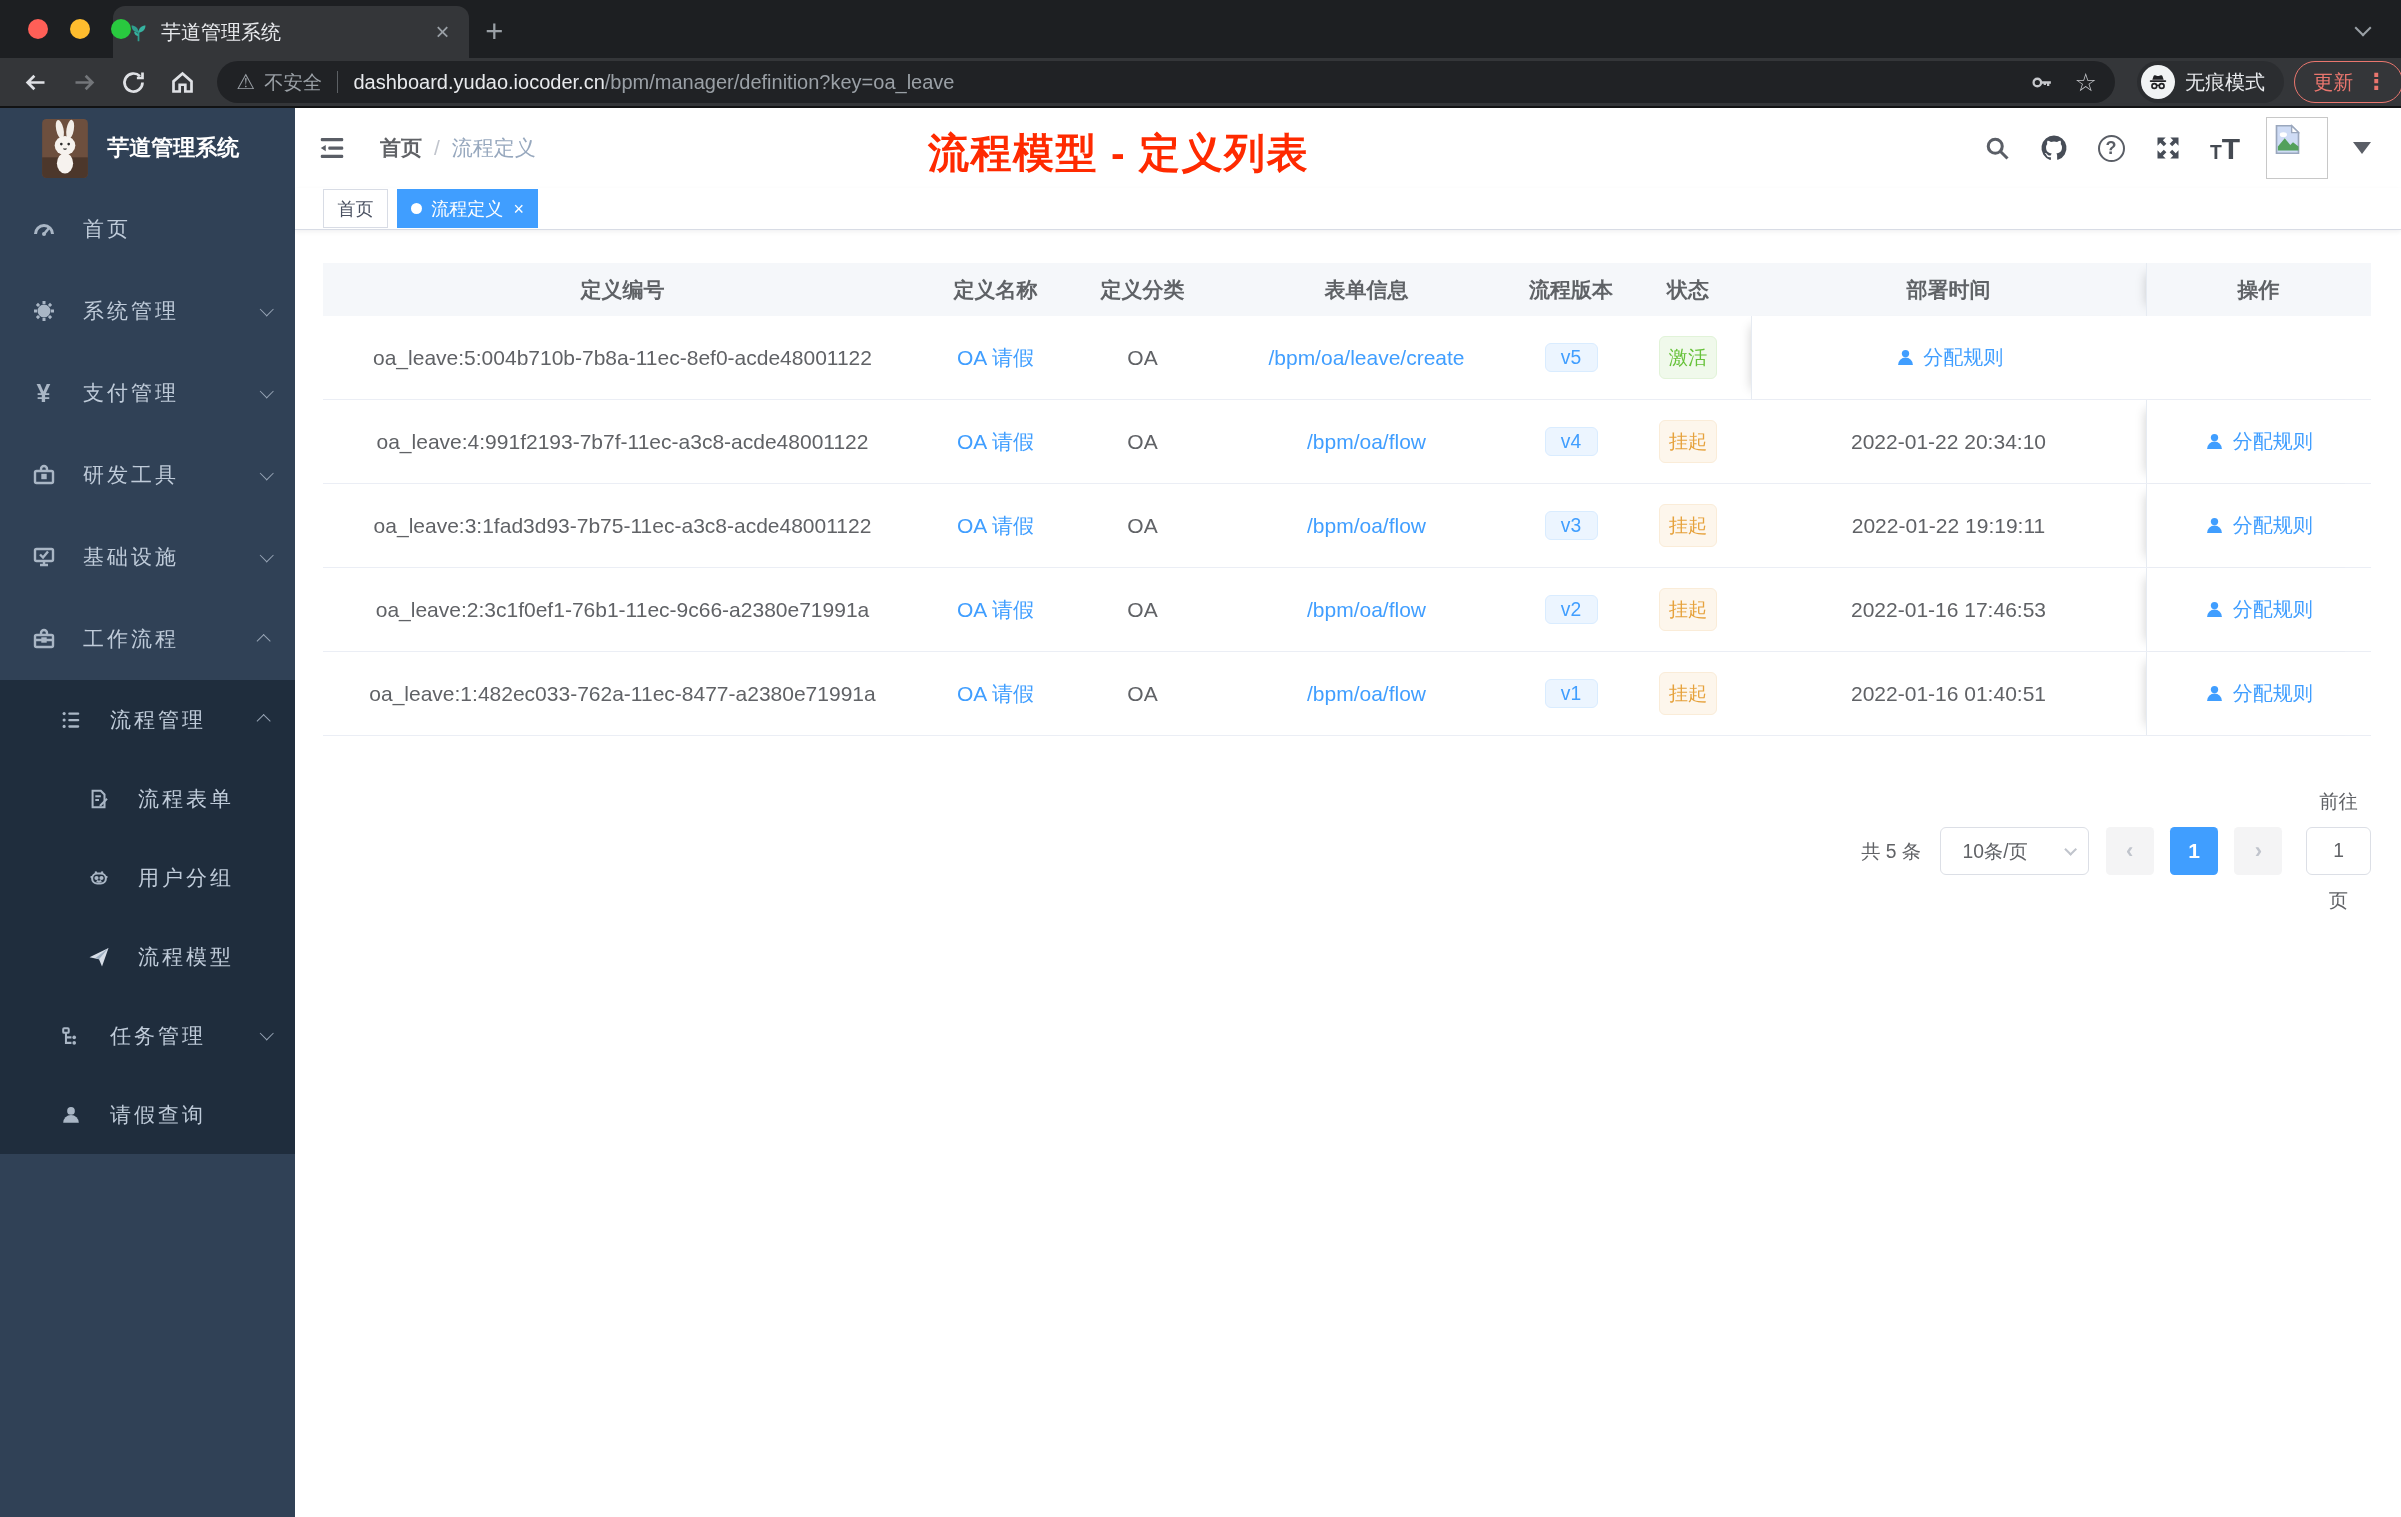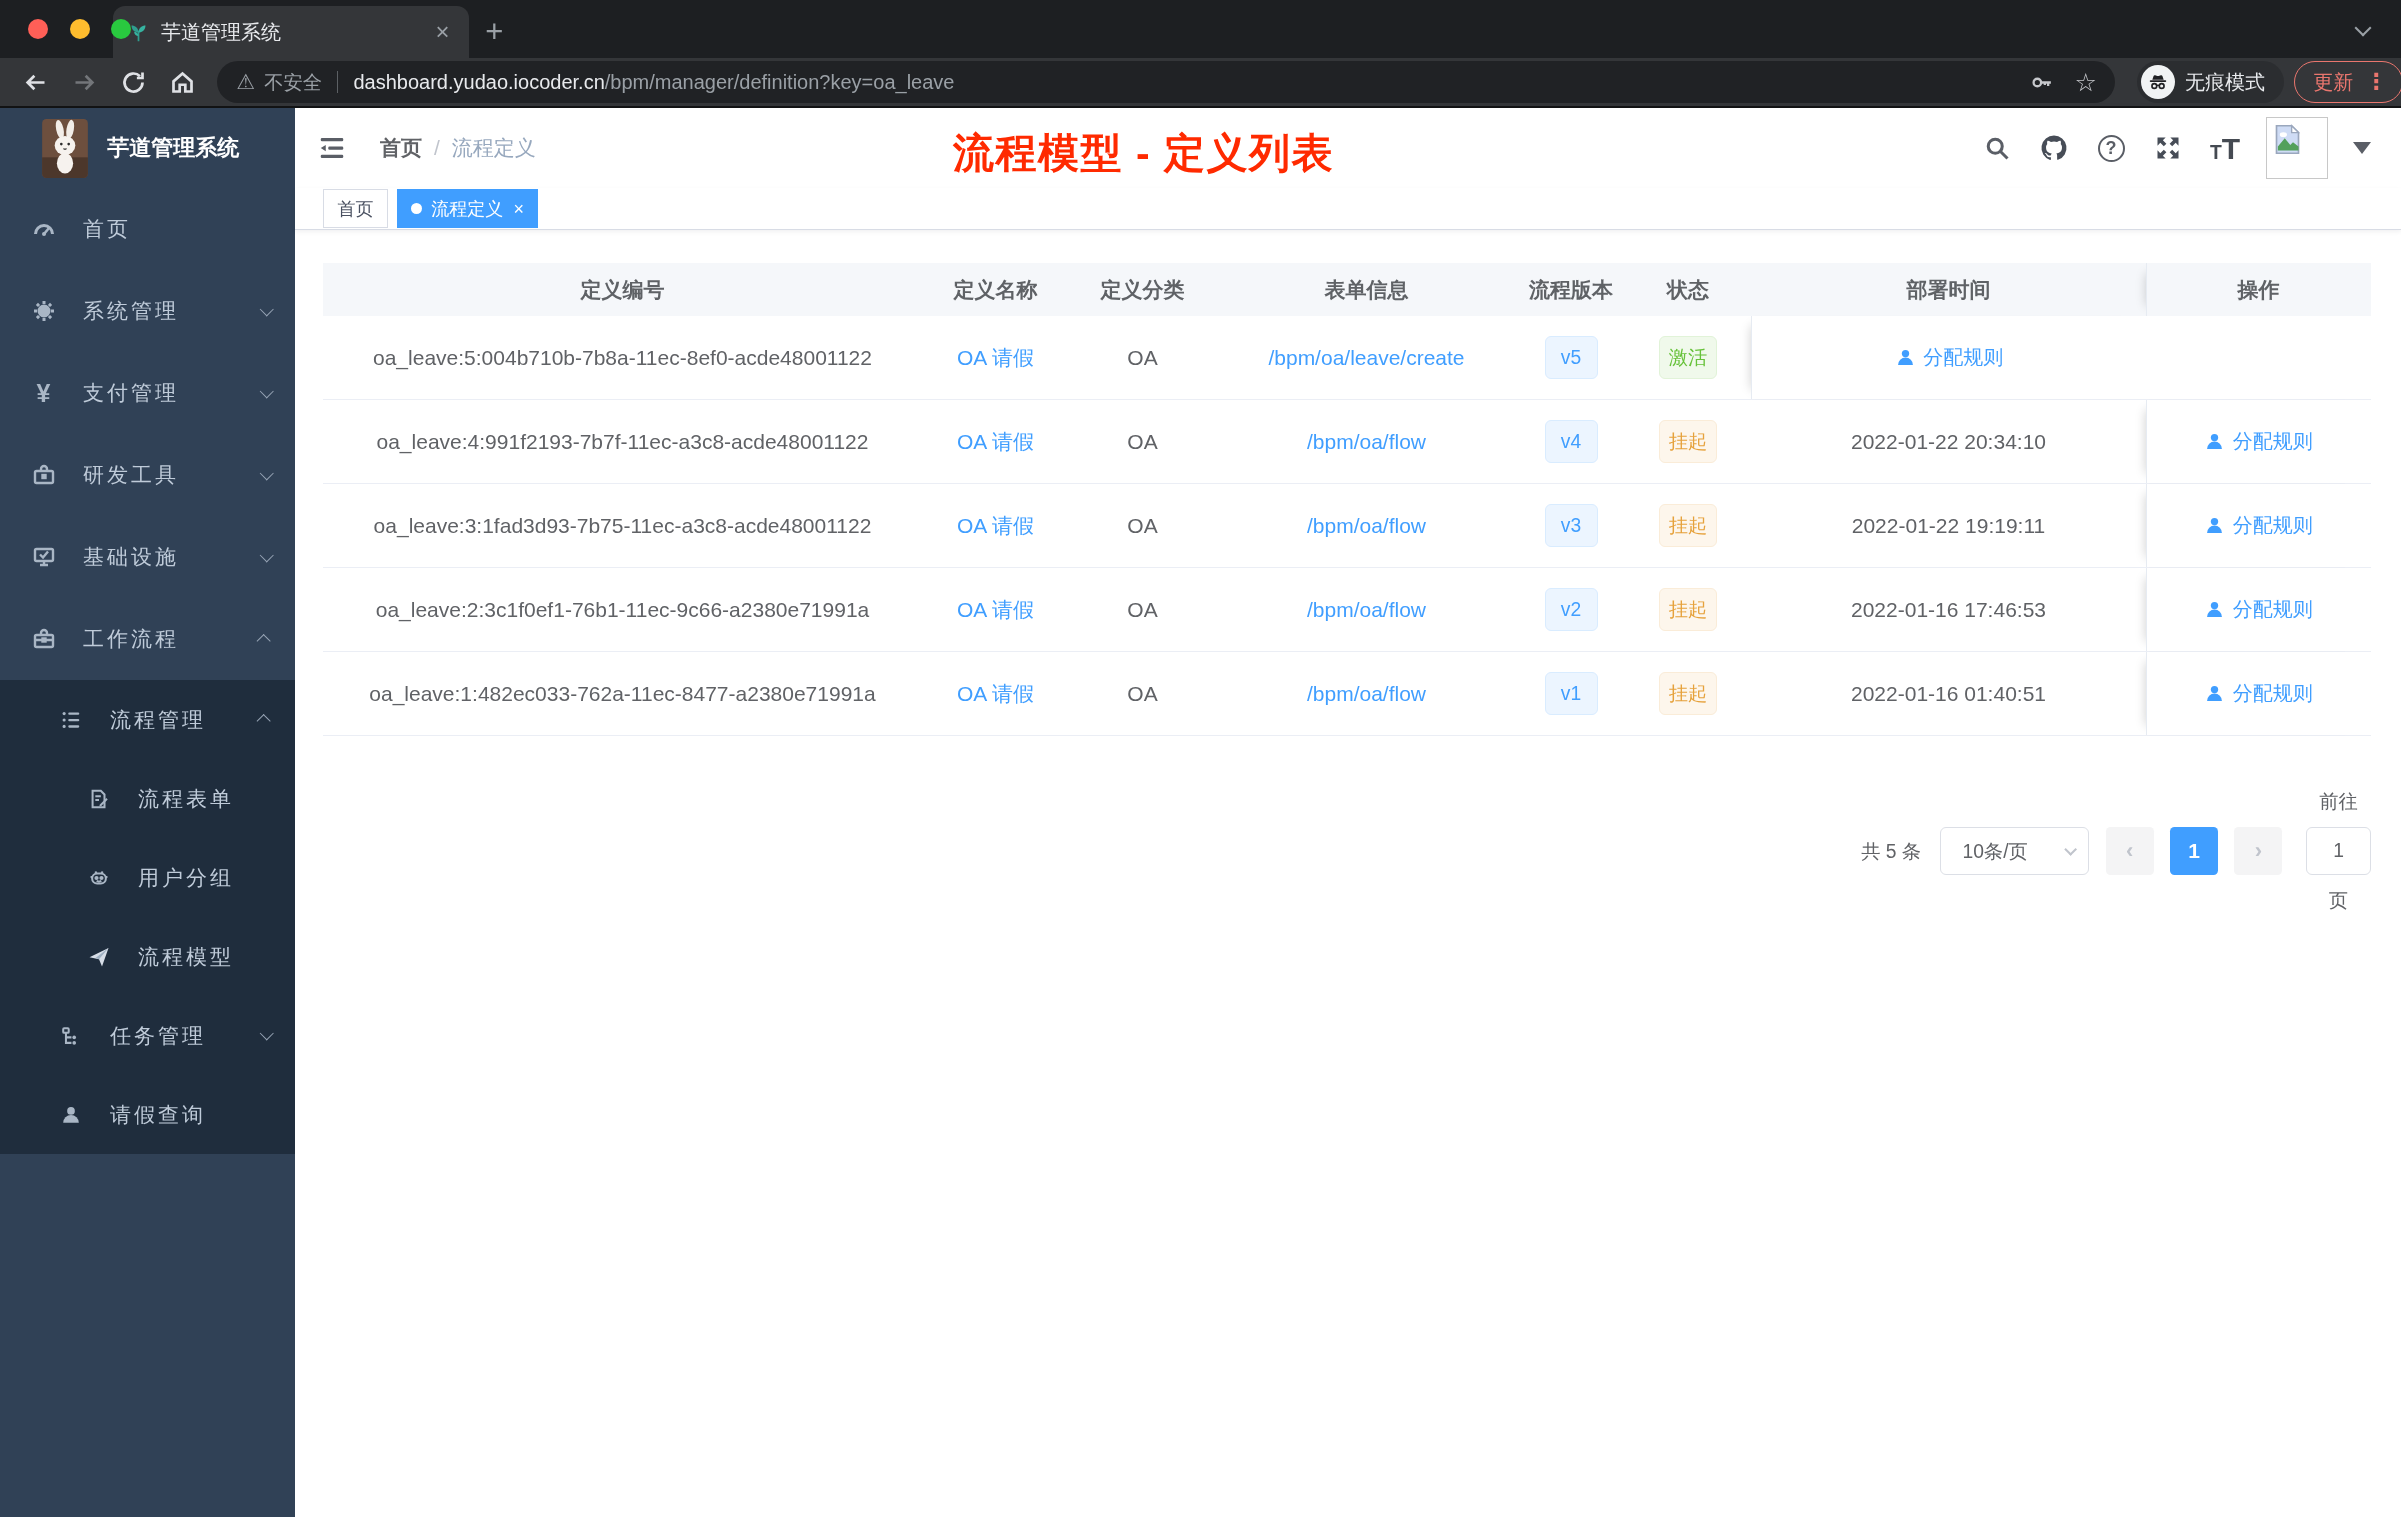--- a/index.html
+++ b/index.html
@@ -52,21 +52,21 @@
   .submenu .menu-item { height:79px; padding-left:58px; }
   .submenu .menu-item.lvl3 { padding-left:86px; }
 
   .main { flex:1; display:flex; flex-direction:column; background:#fff; min-width:0; }
   .navbar { height:80px; display:flex; align-items:center; position:relative; }
   .hamburger { margin-left:22px; width:30px; height:30px; flex:none; }
   .breadcrumb { margin-left:33px; font-size:21px; display:flex; align-items:center; gap:12px; white-space:nowrap; }
   .bc-home { color:#606266; font-weight:600; }
   .bc-sep { color:#c0c4cc; }
   .bc-cur { color:#97a8be; }
-  .annotation { position:absolute; left:658px; top:18px; font-size:41px; font-weight:600; color:#ff2a00; white-space:nowrap; letter-spacing:1.5px; }
+  .annotation { position:absolute; left:633px; top:18px; font-size:41px; font-weight:600; color:#ff2a00; white-space:nowrap; letter-spacing:1.5px; }
   .nav-icons { margin-left:auto; margin-right:30px; display:flex; align-items:center; gap:24px; color:#5a5e66; }
   .nav-ic { width:33px; height:33px; display:flex; align-items:center; justify-content:center; }
   .q-circle { width:27px; height:27px; border:2.2px solid #5a5e66; border-radius:50%; display:flex; align-items:center; justify-content:center; font-size:18px; font-weight:700; color:#5a5e66; }
   .font-ic { font-weight:700; color:#454a52; display:flex; align-items:baseline; }
   .font-ic .sm{ font-size:19.3px; } .font-ic .lg{ font-size:30px; }
   .avatar-box { width:62px; height:62px; border:1.5px solid #c8c8c8; background:#fff; display:flex; align-items:flex-start; padding:4.5px; }
   .caret-down { width:0; height:0; border-left:9px solid transparent; border-right:9px solid transparent; border-top:12px solid #5a5e66; margin-left:1.5px; }
 
   .tagsbar { height:42px; border-bottom:1.5px solid #d8dce5; box-shadow:0 1.5px 4.5px rgba(0,21,41,.06); display:flex; align-items:center; padding-left:28px; gap:9px; }
   .tag { height:39px; display:flex; align-items:center; padding:0 13.4px; font-size:18px; border:1.5px solid #d8dce5; background:#fff; color:#495060; white-space:nowrap; }
@@ -75,21 +75,21 @@
   .tag .tclose { margin-left:10.4px; font-size:18px; line-height:1; }
 
   .content { flex:1; padding:33px 30px 0 28px; }
   .dtable { width:2048px; font-size:21px; color:#606266; }
   .trow { display:grid; grid-template-columns:599px 147px 147px 301px 108px 126px 395px 224px; }
   .cell { display:flex; align-items:center; justify-content:center; text-align:left; white-space:nowrap; overflow:hidden; }
   .thead { height:53px; background:#f5f7fa; font-weight:700; color:#5f6266; }
   .tbody { height:84px; border-bottom:1.5px solid #ebeef5; background:#fff; }
   .c8 { border-left:1.5px solid #e6ebf2; box-shadow:-10.4px 0 10.4px -10.4px rgba(0,0,0,.18); }
   .link { color:#409eff; cursor:pointer; }
-  .vtag { min-width:53px; height:43px; background:#ecf5ff; border:1.5px solid #d9ecff; color:#409eff; border-radius:6px; font-size:19.3px; display:flex; align-items:center; justify-content:center; padding:0 7.4px; }
+  .vtag { min-width:53px; height:29px; background:#ecf5ff; border:1.5px solid #d9ecff; color:#409eff; border-radius:6px; font-size:19.3px; display:flex; align-items:center; justify-content:center; padding:0 7.4px; }
   .stag { min-width:56px; height:43px; border-radius:6px; font-size:19.3px; display:flex; align-items:center; justify-content:center; padding:16px 9px; }
   .stag.green { background:#f0f9eb; border:1.5px solid #e1f3d8; color:#67c23a; }
   .stag.orange { background:#fdf6ec; border:1.5px solid #faecd8; color:#e6a23c; }
   .op { display:flex; align-items:center; gap:7.4px; color:#409eff; font-size:20px; cursor:pointer; }
 
   .pagination { margin-top:52px; display:flex; align-items:center; justify-content:flex-end; gap:16.3px; font-size:19.3px; color:#606266; }
   .pg-total { margin-right:3px; white-space:nowrap; }
   .pg-select { width:149px; height:48px; border:1.5px solid #dcdfe6; border-radius:6px; display:flex; align-items:center; padding:0 15px 0 21px; color:#606266; }
   .pg-select .val { flex:1; white-space:nowrap; }
   .pg-select .chev { width:9px; height:9px; border-color:#c0c4cc; transform:rotate(45deg) translateY(-3px); }

